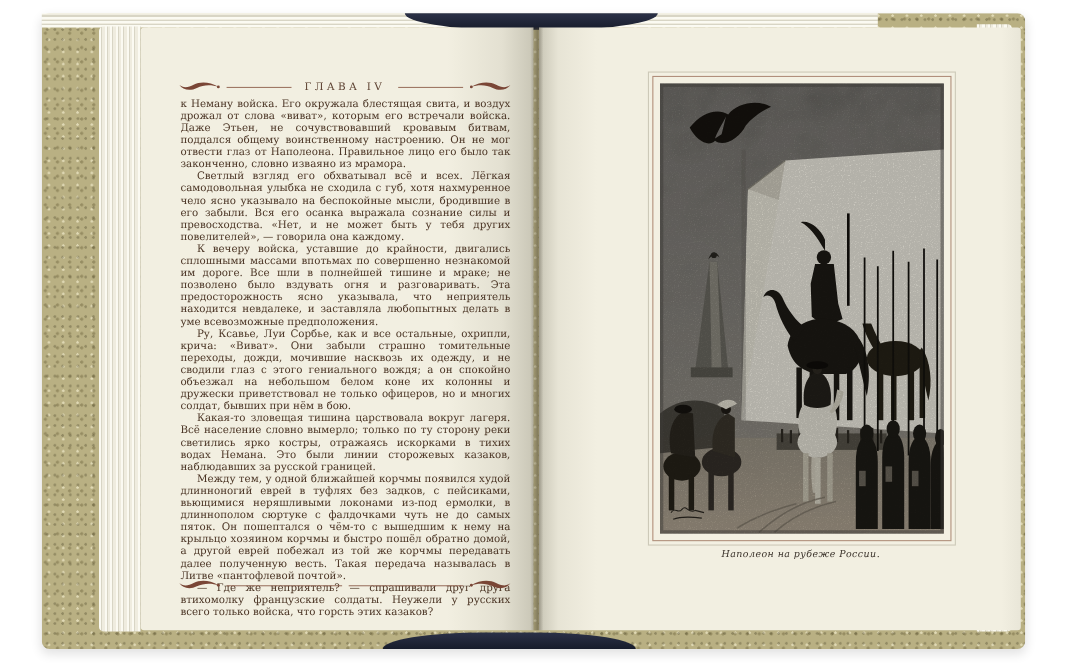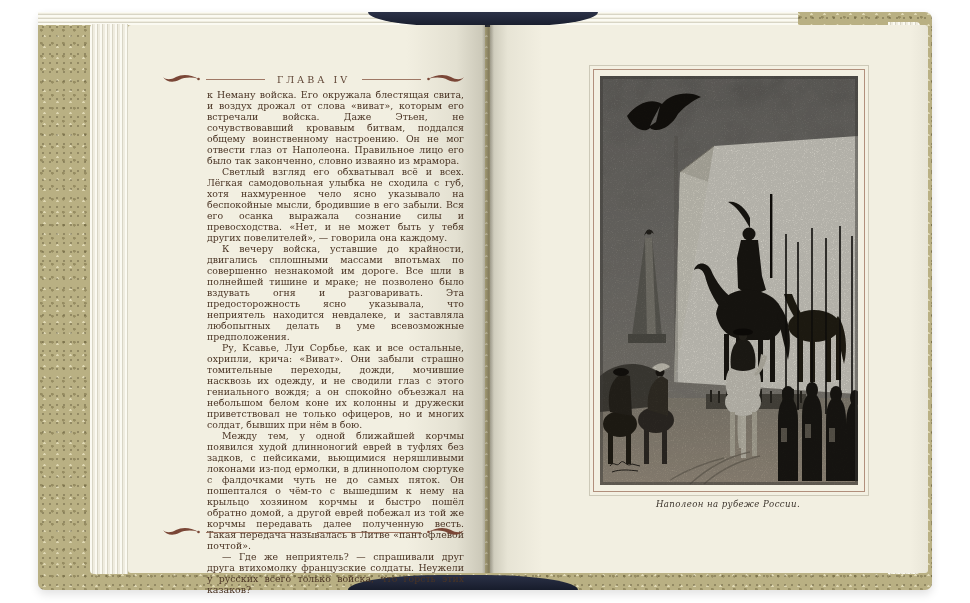--- a/index.html
+++ b/index.html
@@ -32,21 +32,21 @@
   .gutter{position:absolute;left:444px;top:13px;width:12px;height:548px;
         background:linear-gradient(to right,rgba(90,85,70,0),rgba(70,64,50,.45) 55%,rgba(90,85,70,0));}
   
   .chapter-head{position:absolute;left:34px;right:20px;top:48px;display:flex;align-items:center;gap:6px;}
   .chapter-head .rule{flex:1;height:1px;background:#8a5a46;opacity:.8;}
   .chapter-title{font-size:9.5px;letter-spacing:3px;color:#5f4434;white-space:nowrap;padding:0 6px;}
   .flourish{flex:none;display:block;}
   .flip{transform:scaleX(-1);}
   .body-text{position:absolute;left:36px;right:21px;top:64px;bottom:70px;
         font-size:9.4px;line-height:11px;text-align:justify;color:#4a3424;
-        text-rendering:optimizeLegibility;margin-left:43px;}
+        text-rendering:optimizeLegibility;}
   .body-text p{margin:0;text-indent:15px;}
   .body-text p.first{text-indent:0;}
   .page-footer{position:absolute;left:34px;right:20px;bottom:24px;height:34px;display:flex;align-items:center;gap:6px;}
   .page-footer .rule{flex:1;height:1px;background:#8a5a46;opacity:.8;}
   .medallion{position:relative;flex:none;width:130px;height:34px;}
   .page-num{position:absolute;left:50px;top:4px;width:30px;height:16px;border:1px solid #7a4636;
         border-radius:50%;background:#fdfcf5;color:#4a3222;font-size:9px;line-height:16px;
         text-align:center;}
   
   .figure-frame{position:absolute;left:103px;top:44px;width:258px;height:409px;
@@ -80,20 +80,21 @@
           <path d="M37,6 C28,1 20,1 14,4 C9,7 4,7 1,4 C4,9 11,10 17,7 C23,4 30,4 37,6 Z" fill="#7a4636"></path>
           <circle cx="36.5" cy="6" r="1.3" fill="#7a4636"></circle>
         </svg>
       </div>
 
       <div class="body-text">
         <p class="first">к Неману войска. Его окружала блестящая свита, и воздух дрожал от слова «виват», которым его встречали войска. Даже Этьен, не сочувствовавший кровавым битвам, поддался общему воинственному настроению. Он не мог отвести глаз от Наполеона. Правильное лицо его было так законченно, словно изваяно из мрамора.</p>
         <p>Светлый взгляд его обхватывал всё и всех. Лёгкая самодовольная улыбка не сходила с губ, хотя нахмуренное чело ясно указывало на беспокойные мысли, бродившие в его забыли. Вся его осанка выражала сознание силы и превосходства. «Нет, и не может быть у тебя других повелителей», — говорила она каждому.</p>
         <p>К вечеру войска, уставшие до крайности, двигались сплошными массами впотьмах по совершенно незнакомой им дороге. Все шли в полнейшей тишине и мраке; не позволено было вздувать огня и разговаривать. Эта предосторожность ясно указывала, что неприятель находится невдалеке, и заставляла любопытных делать в уме всевозможные предположения.</p>
         <p>Ру, Ксавье, Луи Сорбье, как и все остальные, охрипли, крича: «Виват». Они забыли страшно томительные переходы, дожди, мочившие насквозь их одежду, и не сводили глаз с этого гениального вождя; а он спокойно объезжал на небольшом белом коне их колонны и дружески приветствовал не только офицеров, но и многих солдат, бывших при нём в бою.</p>
+        <p>Какая-то зловещая тишина царствовала вокруг лагеря. Всё население словно вымерло; только по ту сторону реки светились ярко костры, отражаясь искорками в тихих водах Немана. Это были линии сторожевых казаков, наблюдавших за русской границей.</p>
         <p>Между тем, у одной ближайшей корчмы появился худой длинноногий еврей в туфлях без задков, с пейсиками, вьющимися неряшливыми локонами из-под ермолки, в длиннополом сюртуке с фалдочками чуть не до самых пяток. Он пошептался о чём-то с вышедшим к нему на крыльцо хозяином корчмы и быстро пошёл обратно домой, а другой еврей побежал из той же корчмы передавать далее полученную весть. Такая передача называлась в Литве «пантофлевой почтой».</p>
         <p>— Где же неприятель? — спрашивали друг друга втихомолку французские солдаты. Неужели у русских всего только войска, что горсть этих казаков?</p>
 
       </div>
 
       <div class="page-footer">
         <svg class="flourish" width="38" height="12" viewBox="0 0 38 12">
           <path d="M37,6 C28,1 20,1 14,4 C9,7 4,7 1,4 C4,9 11,10 17,7 C23,4 30,4 37,6 Z" fill="#7a4636"></path>
           <circle cx="36.5" cy="6" r="1.3" fill="#7a4636"></circle>
         </svg>

